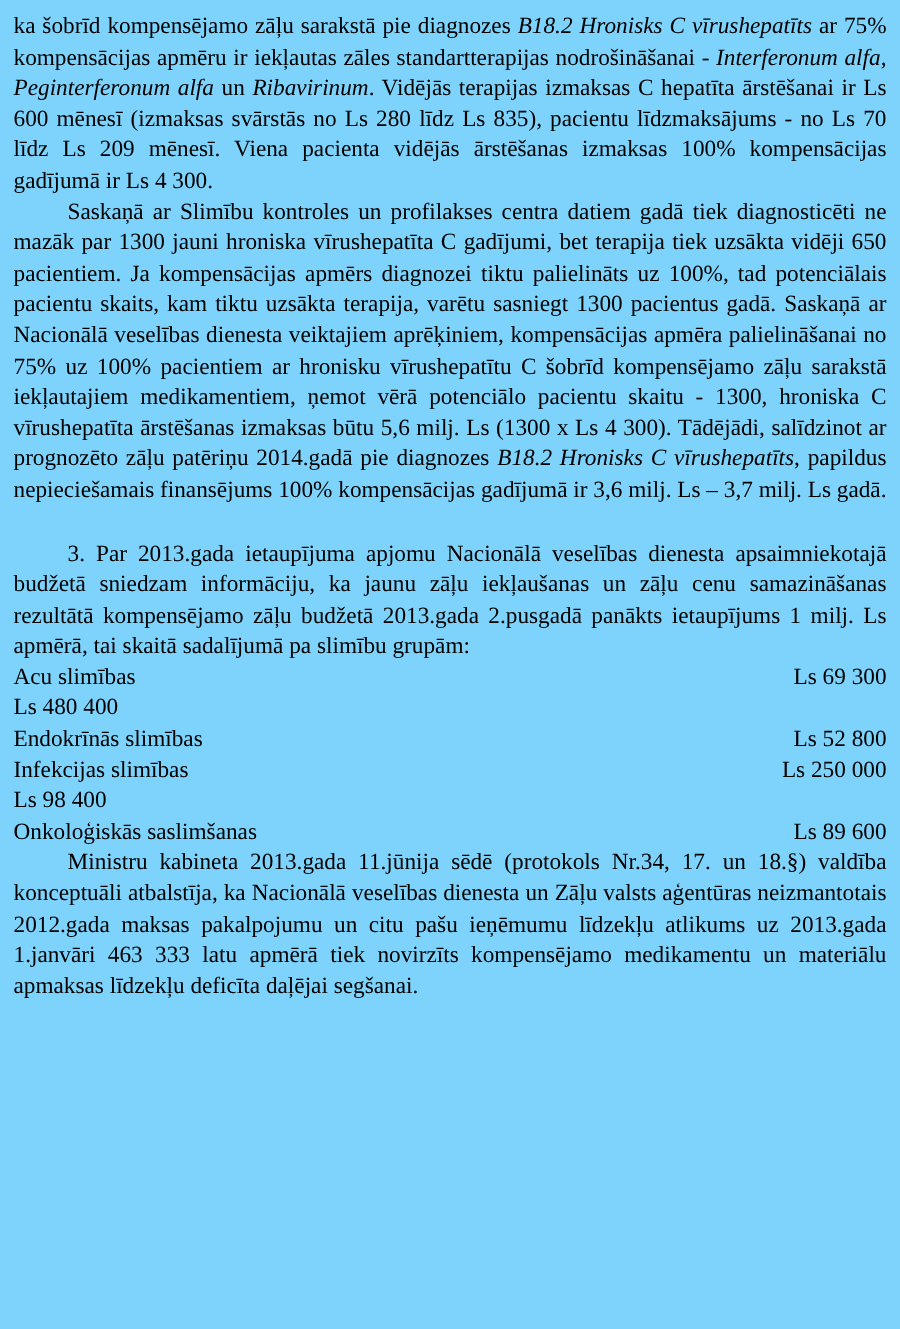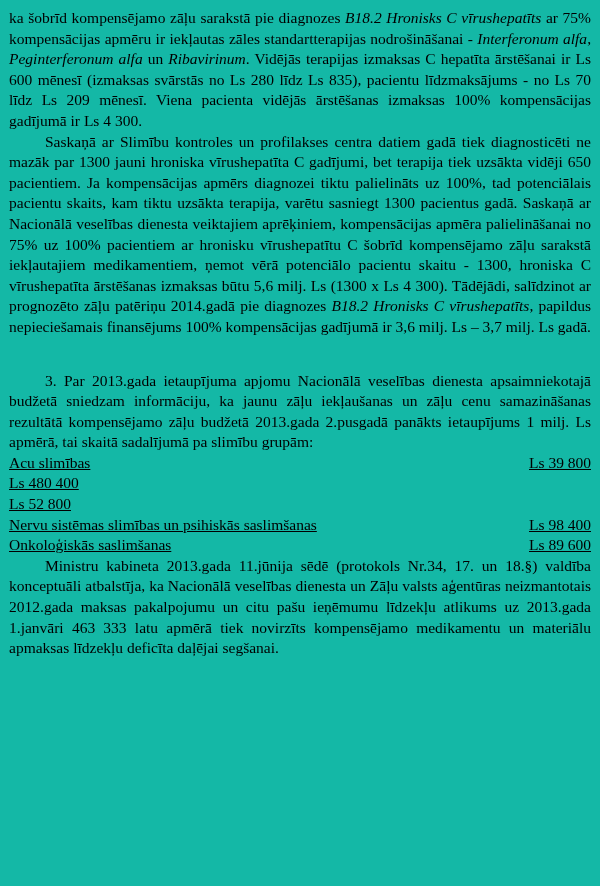--- a/index.html
+++ b/index.html
@@ -5,62 +5,65 @@
   html, body {
     margin: 0;
     padding: 0;
     background: #ffffff;
   }
   .page {
     width: 600px;
     min-height: 886px;
     box-sizing: border-box;
     padding: 8px 9px 10px 9px;
-    background: #14b8a6;
+    background: #7dd3fc;
     color: #000000;
     font-family: "Liberation Serif", "DejaVu Serif", serif;
     font-size: 15.5px;
     line-height: 20.6px;
   }
   .para {
     margin: 0;
     text-align: justify;
   }
   .para.indent { text-indent: 36px; }
-  .para.space-before { margin-top: 33px; }
+  .para.space-before { margin-top: 22px; }
   .it { font-style: italic; }
   .row {
     display: flex;
     justify-content: space-between;
     align-items: flex-start;
-    text-decoration: underline;
   }
   .row .label { text-align: left; }
   .row .amount { white-space: nowrap; text-align: right; }
 </style>
 </head>
 <body>
 
 <div class="page">
   <div id="doc">
       <p class="para"><span>ka šobrīd kompensējamo zāļu sarakstā pie diagnozes </span><span class="it">B18.2 Hronisks C vīrushepatīts</span><span> ar 75% kompensācijas apmēru ir iekļautas zāles standartterapijas nodrošināšanai - </span><span class="it">Interferonum alfa</span><span>, </span><span class="it">Peginterferonum alfa</span><span> un </span><span class="it">Ribavirinum</span><span>. Vidējās terapijas izmaksas C hepatīta ārstēšanai ir Ls 600 mēnesī (izmaksas svārstās no Ls 280 līdz Ls 835), pacientu līdzmaksājums - no Ls 70 līdz Ls 209 mēnesī. Viena pacienta vidējās ārstēšanas izmaksas 100% kompensācijas gadījumā ir Ls 4 300.</span></p>
       <p class="para indent"><span>Saskaņā ar Slimību kontroles un profilakses centra datiem gadā tiek diagnosticēti ne mazāk par 1300 jauni hroniska vīrushepatīta C gadījumi, bet terapija tiek uzsākta vidēji 650 pacientiem. Ja kompensācijas apmērs diagnozei tiktu palielināts uz 100%, tad potenciālais pacientu skaits, kam tiktu uzsākta terapija, varētu sasniegt 1300 pacientus gadā. Saskaņā ar Nacionālā veselības dienesta veiktajiem aprēķiniem, kompensācijas apmēra palielināšanai no 75% uz 100% pacientiem ar hronisku vīrushepatītu C šobrīd kompensējamo zāļu sarakstā iekļautajiem medikamentiem, ņemot vērā potenciālo pacientu skaitu - 1300, hroniska C vīrushepatīta ārstēšanas izmaksas būtu 5,6 milj. Ls (1300 x Ls 4 300). Tādējādi, salīdzinot ar prognozēto zāļu patēriņu 2014.gadā pie diagnozes </span><span class="it">B18.2 Hronisks C vīrushepatīts</span><span>, papildus nepieciešamais finansējums 100% kompensācijas gadījumā ir 3,6 milj. Ls – 3,7 milj. Ls gadā.</span></p>
       <p class="para indent space-before"><span>3. Par 2013.gada ietaupījuma apjomu Nacionālā veselības dienesta apsaimniekotajā budžetā sniedzam informāciju, ka jaunu zāļu iekļaušanas un zāļu cenu samazināšanas rezultātā kompensējamo zāļu budžetā 2013.gada 2.pusgadā panākts ietaupījums 1 milj. Ls apmērā, tai skaitā sadalījumā pa slimību grupām:</span></p>
       <div class="row">
         <span class="label">Acu slimības</span>
-        <span class="amount">Ls 39 800</span>
+        <span class="amount">Ls 69 300</span>
       </div>
       <div class="row">
         <span class="amount">Ls 480 400</span>
       </div>
       <div class="row">
+        <span class="label">Endokrīnās slimības</span>
         <span class="amount">Ls 52 800</span>
       </div>
       <div class="row">
-        <span class="label">Nervu sistēmas slimības un psihiskās saslimšanas</span>
+        <span class="label">Infekcijas slimības</span>
+        <span class="amount">Ls 250 000</span>
+      </div>
+      <div class="row">
         <span class="amount">Ls 98 400</span>
       </div>
       <div class="row">
         <span class="label">Onkoloģiskās saslimšanas</span>
         <span class="amount">Ls 89 600</span>
       </div>
       <p class="para indent"><span>Ministru kabineta 2013.gada 11.jūnija sēdē (protokols Nr.34, 17. un 18.§) valdība konceptuāli atbalstīja, ka Nacionālā veselības dienesta un Zāļu valsts aģentūras neizmantotais 2012.gada maksas pakalpojumu un citu pašu ieņēmumu līdzekļu atlikums uz 2013.gada 1.janvāri 463 333 latu apmērā tiek novirzīts kompensējamo medikamentu un materiālu apmaksas līdzekļu deficīta daļējai segšanai.</span></p>
     </div>
 </div>
 

